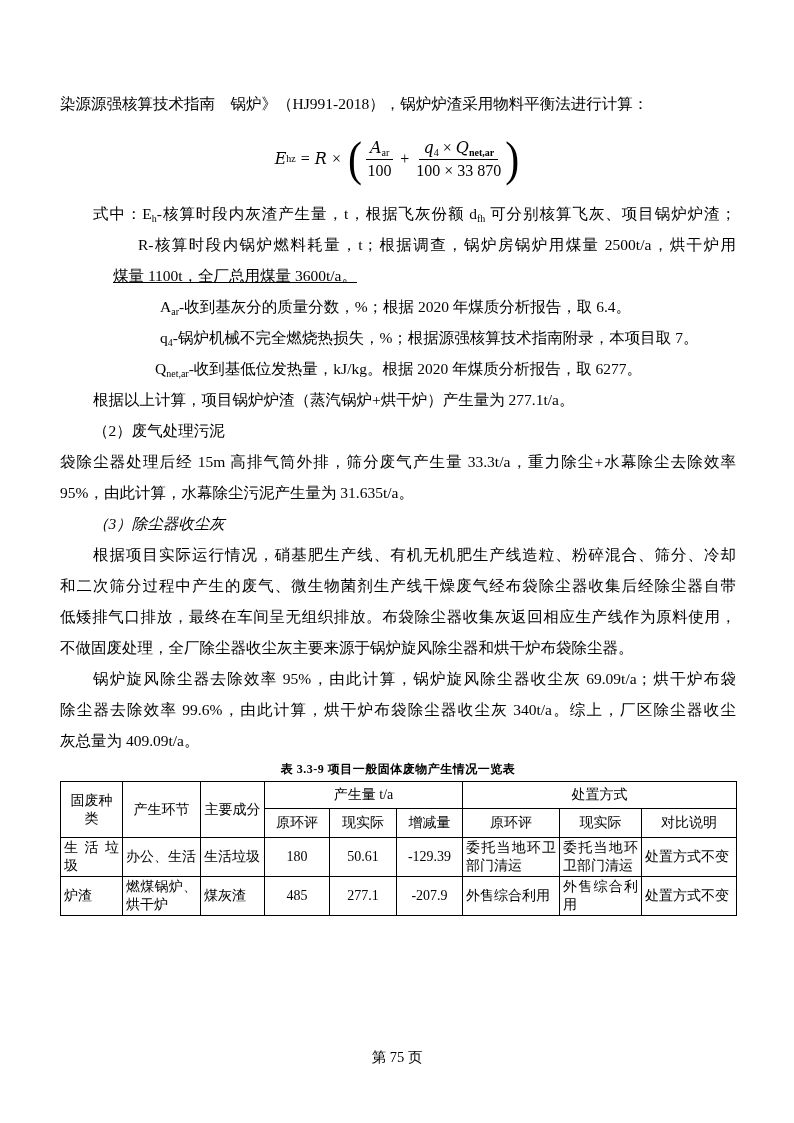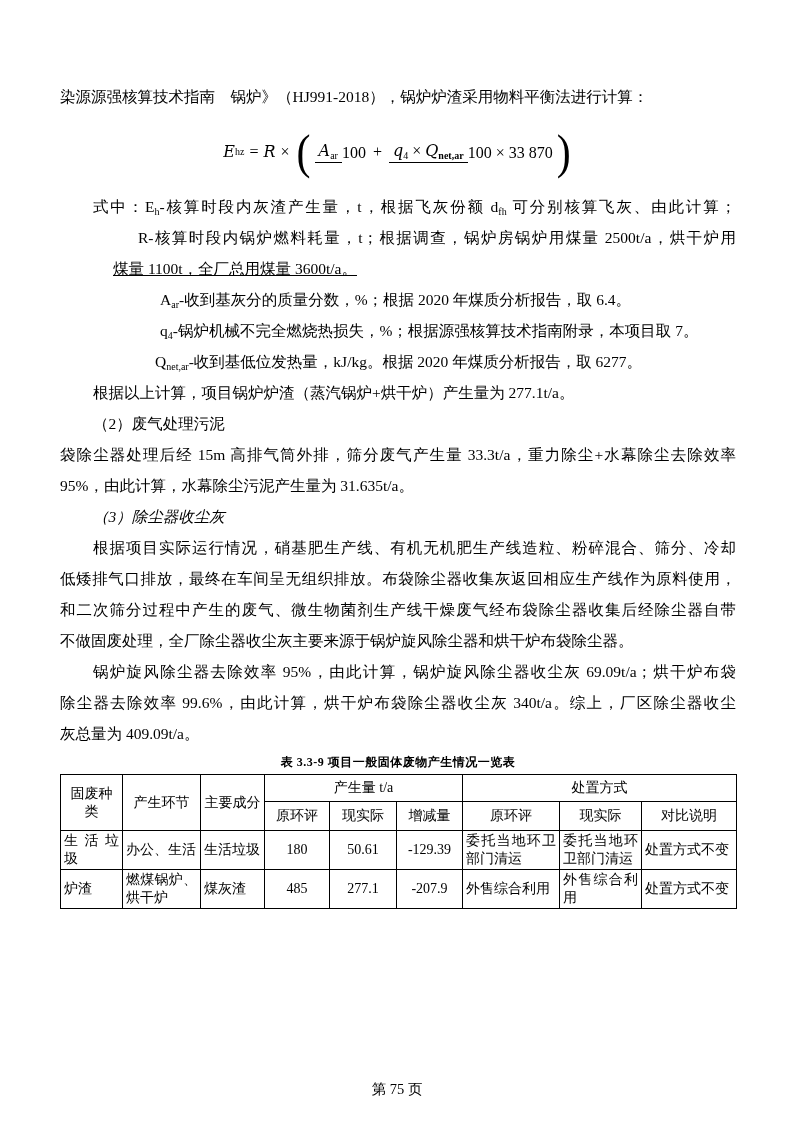--- a/index.html
+++ b/index.html
@@ -4,41 +4,41 @@
 <style>
   * { box-sizing: border-box; }
   html, body { margin: 0; padding: 0; }
   body {
     width: 794px; height: 1123px;
     background: #ffffff; color: #000;
     font-family: "Liberation Serif", "DejaVu Serif", serif;
     position: relative; overflow: hidden;
   }
   .page { position: absolute; inset: 0; }
-  .content { position: absolute; left: 60px; top: 81px; width: 676px; }
+  .content { position: absolute; left: 60px; top: 88px; width: 676px; }
   p.line {
     margin: 0; font-size: 15.5px; line-height: 31px;
     white-space: normal; word-break: break-all;
   }
   p.line.fill { text-align: justify; text-align-last: justify; }
   p.line sub, .formula sub {
     font-size: 10px; line-height: 0; vertical-align: -3px;
   }
   
   .formula {
     height: 79px; display: flex; align-items: center; justify-content: center;
     font-size: 16px;
   }
   .formula .fvar { font-style: italic; font-family: "DejaVu Serif", serif; }
   .formula .paren {
     font-size: 42px; font-weight: 300; line-height: 1;
     transform: scaleY(1.15); margin: 0 2px; font-style: normal;
   }
   .formula .fop { margin: 0 5px; font-style: normal; }
-  .frac { display: inline-flex; align-items: center; margin: 0 2px; }
+  .frac { display: inline-flex; flex-direction: column; align-items: center; margin: 0 2px; }
   .frac .num { padding: 0 4px 2px; border-bottom: 1px solid #000; white-space: nowrap; }
   .frac .den { padding-top: 2px; white-space: nowrap; }
   .frac sub.bold { font-weight: bold; }
   
   .tbl-title {
     margin: 5px 0 3px; text-align: center;
     font-weight: bold; font-size: 12px; letter-spacing: 0.5px;
   }
   table.waste {
     border-collapse: collapse; table-layout: fixed; width: 676px;
@@ -46,21 +46,21 @@
   table.waste td {
     border: 1.5px solid #000; font-size: 14px; padding: 1px 3px;
     text-align: center; vertical-align: middle; word-break: break-all;
   }
   table.waste tr.h td { height: 27px; }
   table.waste tr.h2 td { height: 29px; margin-left: 39px; }
   table.waste tr.d td { height: 38px; }
   table.waste td.just { text-align: justify; text-align-last: left; }
   .footer {
     position: absolute; top: 1048px; left: 0; width: 100%;
-    text-align: center; font-size: 14.5px; margin-top: 32px;
+    text-align: center; font-size: 14.5px;
   }
 </style>
 </head>
 <body>
 
 <div class="page">
   <div class="content">
 
     <p class="line">染源源强核算技术指南　锅炉》（HJ991-2018），锅炉炉渣采用物料平衡法进行计算：</p>
 
@@ -77,34 +77,34 @@
       </span>
       <span class="fop">+</span>
       <span class="frac">
         <span class="num"><span class="fvar">q</span><sub>4</sub> <span>×</span> <span class="fvar">Q</span><sub class="bold">net,ar</sub></span>
         <span class="den">100 × 33 870</span>
       </span>
       <span class="paren">)</span>
     </div>
 
     <div id="body-lines">
-        <p class="line fill" style="padding-left: 33px;"><span>式中：E</span><sub>h</sub><span>-核算时段内灰渣产生量，t，根据飞灰份额 d</span><sub>fh</sub><span> 可分别核算飞灰、由此计算；</span></p>
+        <p class="line fill" style="padding-left: 33px;"><span>式中：E</span><sub>h</sub><span>-核算时段内灰渣产生量，t，根据飞灰份额 d</span><sub>fh</sub><span> 可分别核算飞灰、项目锅炉炉渣；</span></p>
         <p class="line fill" style="padding-left: 78px;"><span>R-核算时段内锅炉燃料耗量，t；根据调查，锅炉房锅炉用煤量 2500t/a，烘干炉用</span></p>
         <p class="line" style="padding-left: 53px; text-decoration: underline;"><span>煤量 1100t，全厂总用煤量 3600t/a。</span></p>
         <p class="line" style="padding-left: 100px;"><span>A</span><sub>ar</sub><span>-收到基灰分的质量分数，%；根据 2020 年煤质分析报告，取 6.4。</span></p>
         <p class="line" style="padding-left: 100px;"><span>q</span><sub>4</sub><span>-锅炉机械不完全燃烧热损失，%；根据源强核算技术指南附录，本项目取 7。</span></p>
         <p class="line" style="padding-left: 95px;"><span>Q</span><sub>net,ar</sub><span>-收到基低位发热量，kJ/kg。根据 2020 年煤质分析报告，取 6277。</span></p>
         <p class="line" style="padding-left: 33px;"><span>根据以上计算，项目锅炉炉渣（蒸汽锅炉+烘干炉）产生量为 277.1t/a。</span></p>
         <p class="line" style="padding-left: 33px;"><span>（2）废气处理污泥</span></p>
         <p class="line fill" style="padding-left: 0px;"><span>袋除尘器处理后经 15m 高排气筒外排，筛分废气产生量 33.3t/a，重力除尘+水幕除尘去除效率</span></p>
         <p class="line" style="padding-left: 0px;"><span>95%，由此计算，水幕除尘污泥产生量为 31.635t/a。</span></p>
         <p class="line" style="padding-left: 33px; font-style: italic;"><span>（3）除尘器收尘灰</span></p>
         <p class="line fill" style="padding-left: 33px;"><span>根据项目实际运行情况，硝基肥生产线、有机无机肥生产线造粒、粉碎混合、筛分、冷却</span></p>
+        <p class="line fill" style="padding-left: 0px;"><span>和二次筛分过程中产生的废气、微生物菌剂生产线干燥废气经布袋除尘器收集后经除尘器自带</span></p>
         <p class="line fill" style="padding-left: 0px;"><span>低矮排气口排放，最终在车间呈无组织排放。布袋除尘器收集灰返回相应生产线作为原料使用，</span></p>
-        <p class="line fill" style="padding-left: 0px;"><span>和二次筛分过程中产生的废气、微生物菌剂生产线干燥废气经布袋除尘器收集后经除尘器自带</span></p>
         <p class="line" style="padding-left: 0px;"><span>不做固废处理，全厂除尘器收尘灰主要来源于锅炉旋风除尘器和烘干炉布袋除尘器。</span></p>
         <p class="line fill" style="padding-left: 33px;"><span>锅炉旋风除尘器去除效率 95%，由此计算，锅炉旋风除尘器收尘灰 69.09t/a；烘干炉布袋</span></p>
         <p class="line fill" style="padding-left: 0px;"><span>除尘器去除效率 99.6%，由此计算，烘干炉布袋除尘器收尘灰 340t/a。综上，厂区除尘器收尘</span></p>
         <p class="line" style="padding-left: 0px;"><span>灰总量为 409.09t/a。</span></p>
       </div>
 
     <div class="tbl-title">表 3.3-9 项目一般固体废物产生情况一览表</div>
 
     <table class="waste">
       <colgroup>

